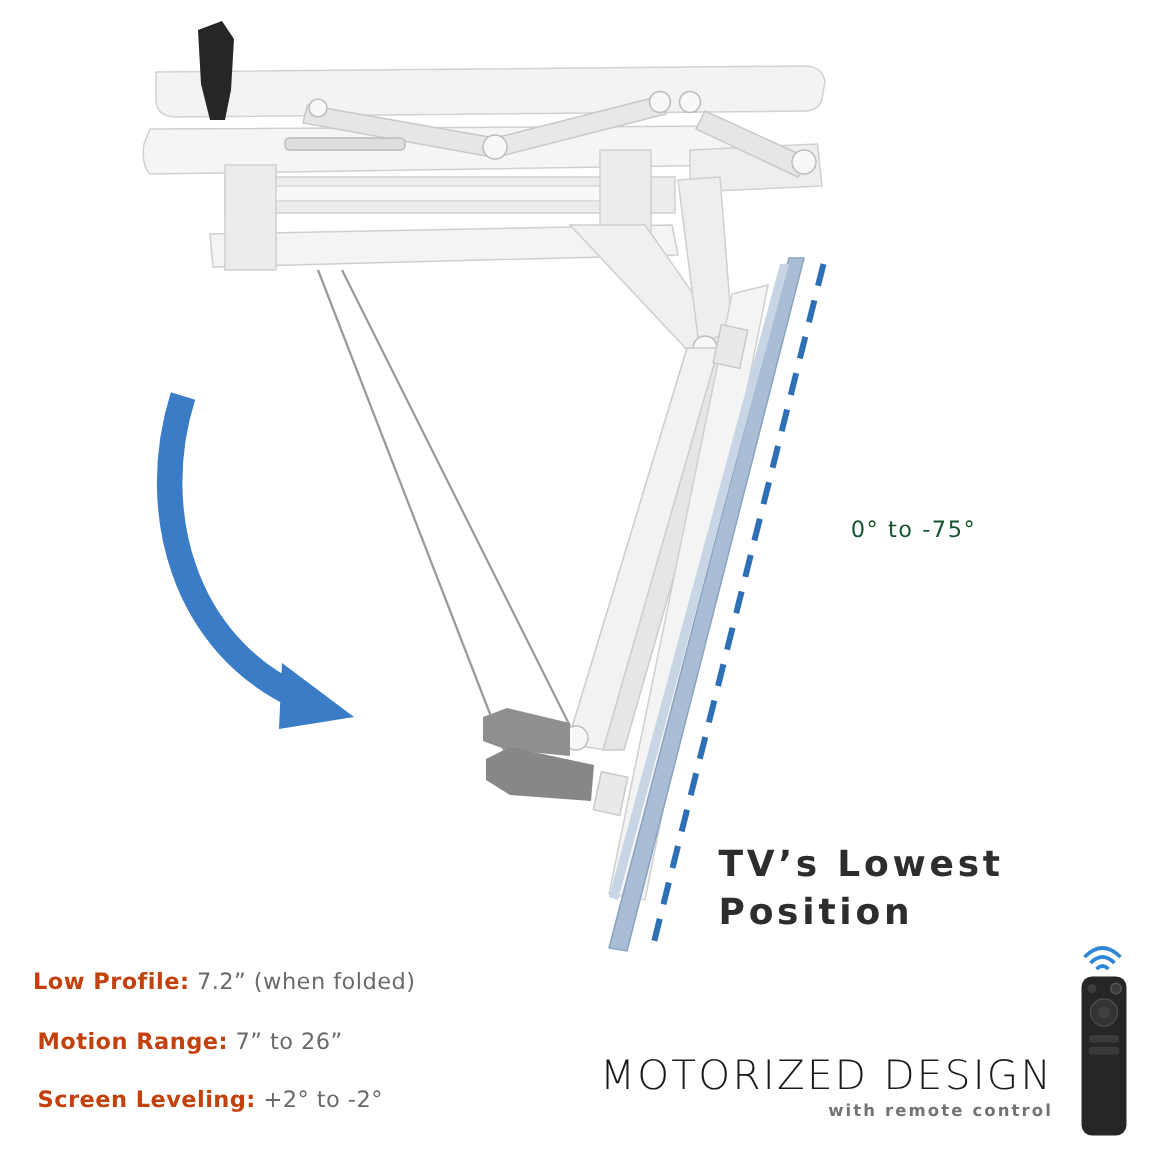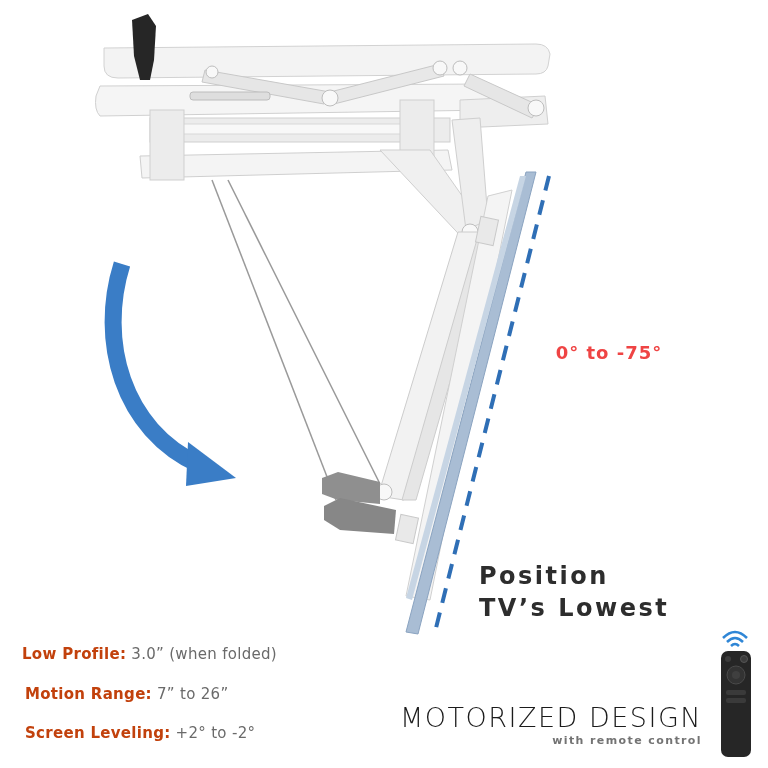--- a/index.html
+++ b/index.html
@@ -3,21 +3,21 @@
 <meta charset="utf-8">
 <style>
   html, body { margin: 0; padding: 0; background: #ffffff; }
   body { width: 768px; height: 768px; position: relative; overflow: hidden;
          font-family: "DejaVu Sans", "Liberation Sans", sans-serif; color: #2b2b2b; }
   .abs { position: absolute; }
   svg.art { position: absolute; left: 0; top: 0; }
 
   .angle-label { left: 520px; top: 342px; width: 178px; text-align: center; }
   .angle-label .l1, .angle-label .l2 { display: block; font-weight: 600; font-size: 16px; letter-spacing: 1px; line-height: 23px; color: #2a2a2a; }
-  .angle-label .l3 { display: block; font-size: 18px; letter-spacing: 1px; line-height: 22px; color: #ef4444; font-weight: 700; }
+  .angle-label .l3 { display: block; font-size: 15px; letter-spacing: 1px; line-height: 22px; color: #14532d; font-weight: 400; }
 
   .lowest-label { left: 479px; top: 560px; font-weight: 600; font-size: 24px; letter-spacing: 2.5px; line-height: 32px; color: #2d2d2d; }
   .lowest-label span { display: block; }
 
   .spec { left: 22px; font-size: 15px; color: #6a6a6a; white-space: nowrap; letter-spacing: 0.3px; }
   .spec b { color: #c2410c; font-weight: 700; }
   .spec-0 { top: 645px; }
   .spec-1 { top: 685px; left: 25px; }
   .spec-2 { top: 724px; left: 25px; }
 
@@ -102,27 +102,27 @@
     <rect x="726" y="690" width="20" height="5" rx="2" fill="#3a3a3a"></rect>
     <rect x="726" y="698" width="20" height="5" rx="2" fill="#3a3a3a"></rect>
   </g>
 </svg>
 
 <div class="abs angle-label">
   <span class="l3">0° to -75°</span>
 </div>
 
 <div class="abs lowest-label">
+  <span>TV’s Lowest</span>
   <span>Position</span>
-  <span>TV’s Lowest</span>
 </div>
 
 <div class="abs spec spec-0">
   <b>Low Profile:</b>
-  <span>3.0” (when folded)</span>
+  <span>7.2” (when folded)</span>
 </div>
 <div class="abs spec spec-1">
   <b>Motion Range:</b>
   <span>7” to 26”</span>
 </div>
 <div class="abs spec spec-2">
   <b>Screen Leveling:</b>
   <span>+2° to -2°</span>
 </div>
 

